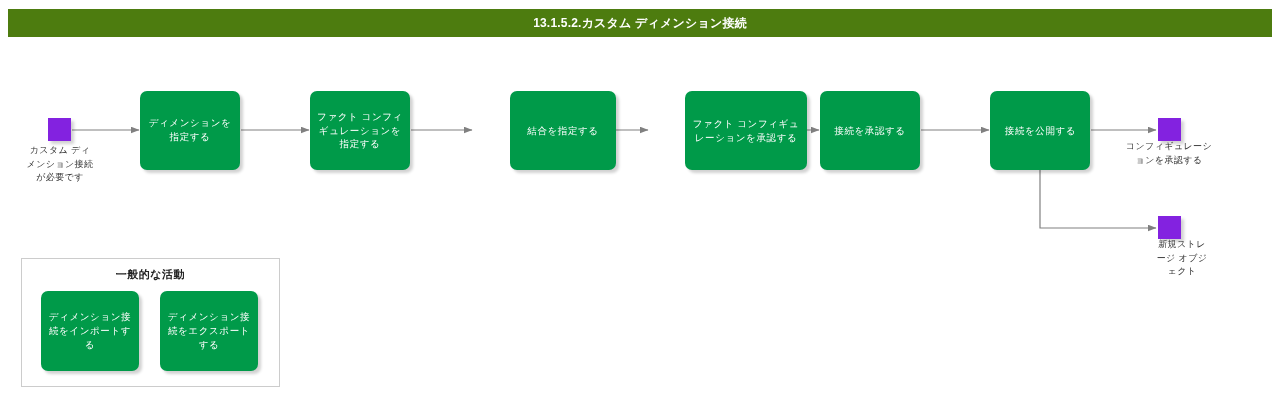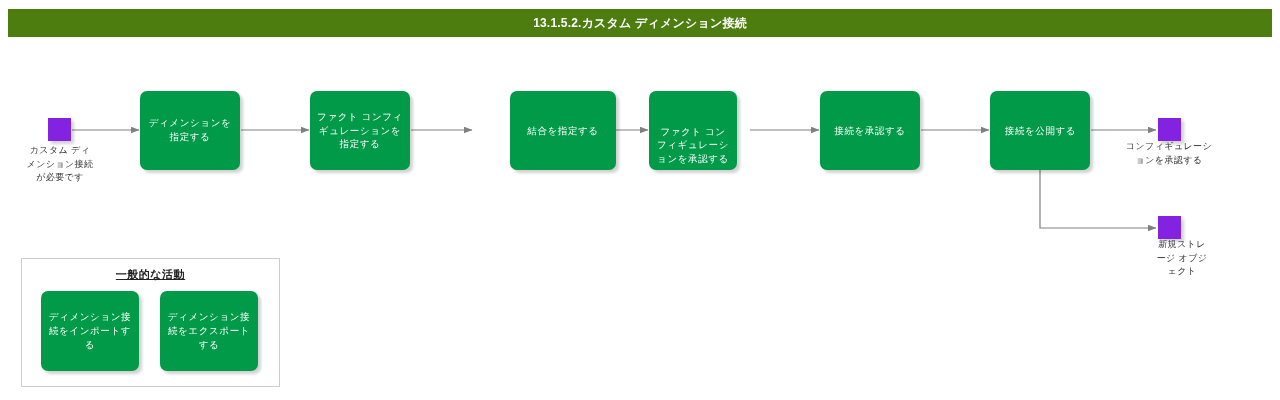--- a/index.html
+++ b/index.html
@@ -108,21 +108,20 @@
   .activity-panel-title {
     position: absolute;
     left: 0;
     top: 8px;
     width: 100%;
     text-align: center;
     font-size: 11px;
     font-weight: bold;
     color: #222222;
     letter-spacing: 0.5px;
-    text-decoration: underline;
   }
 </style>
 </head>
 <body>
 
 <div class="header-bar">
   <span class="header-title">13.1.5.2.カスタム ディメンション接続</span>
 </div>
 
 <div class="canvas">
@@ -153,21 +152,21 @@
   </div>
 
   <div class="proc-node" style="left:310px; top:91px; width:100px; height:79px;">
     <span class="proc-label">ファクト コンフィギュレーションを指定する</span>
   </div>
 
   <div class="proc-node" style="left:473px; top:91px; width:106px; height:79px;margin-left:37px;">
     <span class="proc-label">結合を指定する</span>
   </div>
 
-  <div class="proc-node" style="left:649px; top:91px; width:88px; height:79px;align-items:flex-end;">
+  <div class="proc-node" style="left:685px; top:91px; width:122px; height:79px;">
     <span class="proc-label">ファクト コンフィギュレーションを承認する</span>
   </div>
 
   <div class="proc-node" style="left:820px; top:91px; width:100px; height:79px;">
     <span class="proc-label">接続を承認する</span>
   </div>
 
   <div class="proc-node" style="left:990px; top:91px; width:100px; height:79px;padding-left:8px;">
     <span class="proc-label">接続を公開する</span>
   </div>

